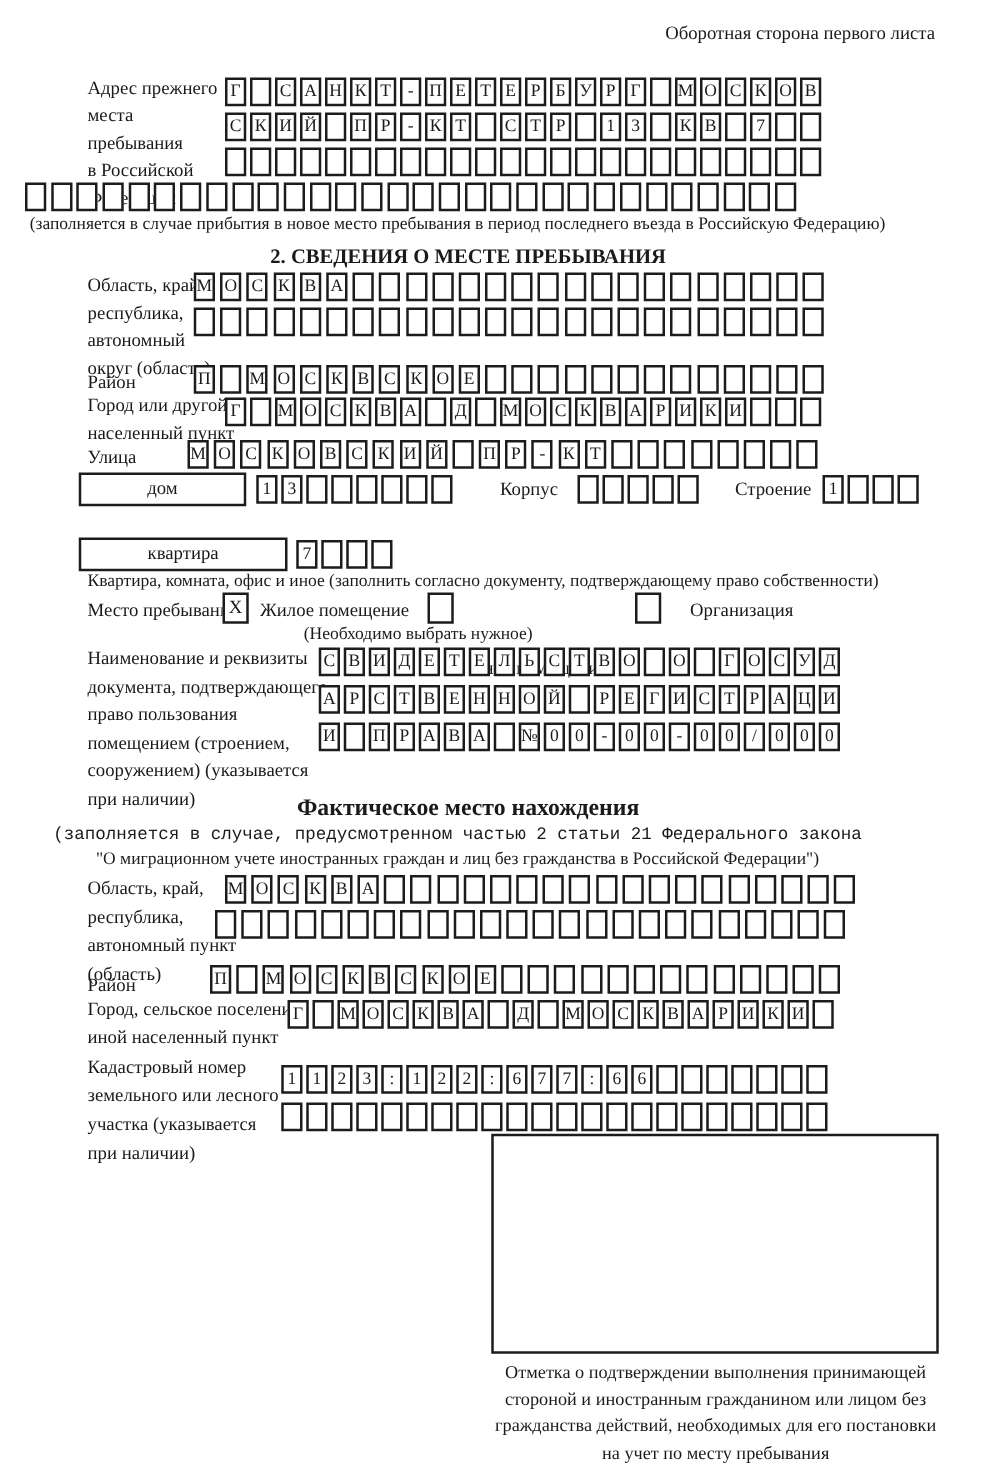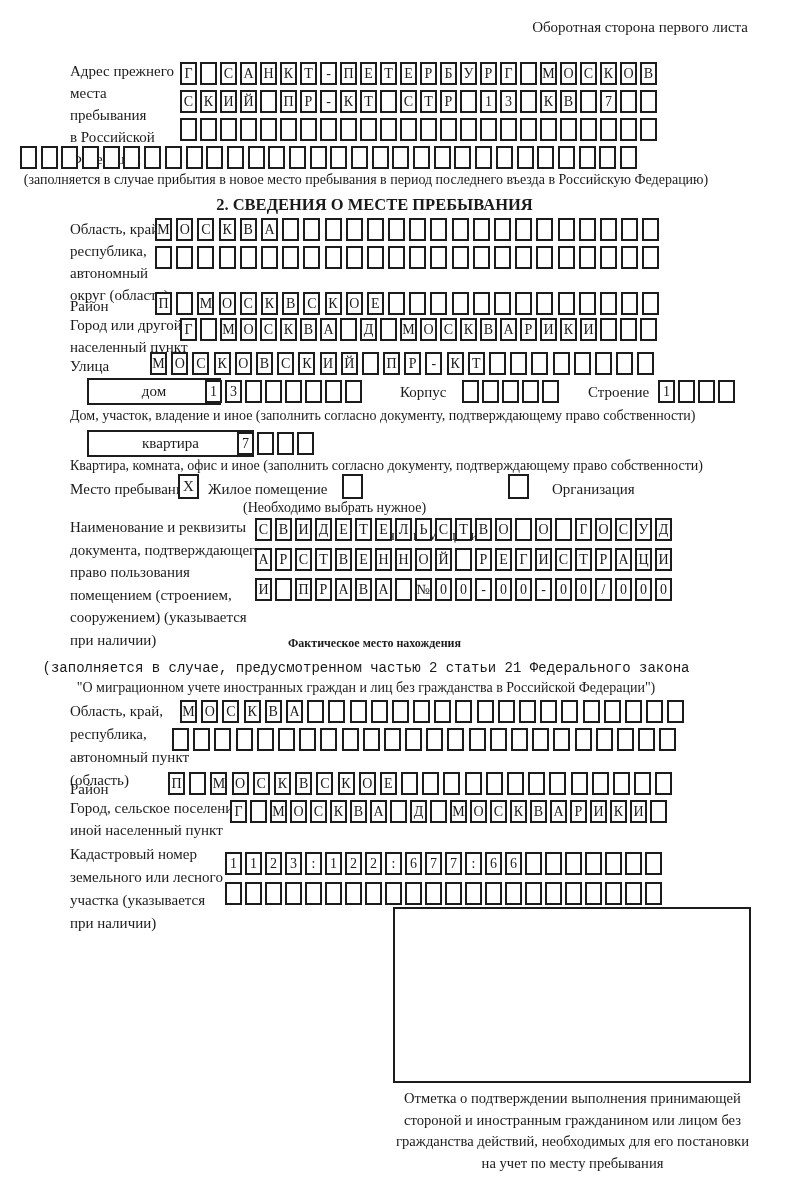--- a/index.html
+++ b/index.html
@@ -17,21 +17,21 @@
   .grid { display:flex; }
   .cell {
     width:17px; height:23px; border:2px solid #1c1c1c; margin-right:3px;
     display:flex; align-items:center; justify-content:center;
     font-size:14px; background:#fff; flex:0 0 auto;
   }
   .wide .cell { margin-right:4.2px; }
   .g30 .cell { margin-right:3.7px; }
   .fieldbox {
     border:2px solid #1c1c1c; height:27px; display:flex;
-    align-items:center; justify-content:center; font-size:15px; background:#fff;margin-left:24px;
+    align-items:center; justify-content:center; font-size:15px; background:#fff;
   }
   .chk {
     width:21px; height:25px; border:2px solid #1c1c1c; display:flex;
     align-items:center; justify-content:center; font-size:15px; background:#fff;
   }
   .stampbox { border:2px solid #1c1c1c; background:#fff; }
   .cap { font-size:14.6px; line-height:21.5px; text-align:center; }
 </style>
 </head>
 <body>
@@ -325,21 +325,20 @@
       <div class="cell"></div>
       <div class="cell"></div>
     </div>
   <div class="abs lbl" style="left:588px; top:381px;">Строение</div>
   <div class="abs grid" style="left:658px; top:380px;">
       <div class="cell">1</div>
       <div class="cell"></div>
       <div class="cell"></div>
       <div class="cell"></div>
     </div>
-  <div class="abs small" style="left:70px; top:408px;">Дом, участок, владение и иное (заполнить согласно документу, подтверждающему право собственности)</div>
 
   <div class="abs fieldbox" style="left:63px; top:430px; width:167px;">квартира</div>
   <div class="abs grid" style="left:237px; top:432px;">
       <div class="cell">7</div>
       <div class="cell"></div>
       <div class="cell"></div>
       <div class="cell"></div>
     </div>
   <div class="abs small" style="left:70px; top:458px;">Квартира, комната, офис и иное (заполнить согласно документу, подтверждающему право собственности)</div>
 
@@ -423,21 +422,21 @@
       <div class="cell">0</div>
       <div class="cell">-</div>
       <div class="cell">0</div>
       <div class="cell">0</div>
       <div class="cell">/</div>
       <div class="cell">0</div>
       <div class="cell">0</div>
       <div class="cell">0</div>
     </div>
 
-  <div class="abs center bold" style="top:636px; font-size:12px;">Фактическое место нахождения</div>
+  <div class="abs center bold" style="top:636px; font-size:19px;">Фактическое место нахождения</div>
   <div class="abs center small" style="top:660px;font-family:Liberation Mono, monospace;">(заполняется в случае, предусмотренном частью 2 статьи 21 Федерального закона</div>
   <div class="abs center small" style="top:680px;">"О миграционном учете иностранных граждан и лиц без гражданства в Российской Федерации")</div>
 
   <div class="abs lbl" style="left:70px; top:700px; line-height:23px;">
     <div>Область, край,</div>
     <div>республика,</div>
     <div>автономный пункт</div>
     <div>(область)</div>
   </div>
   <div class="abs grid wide" style="left:180px; top:700px;">

